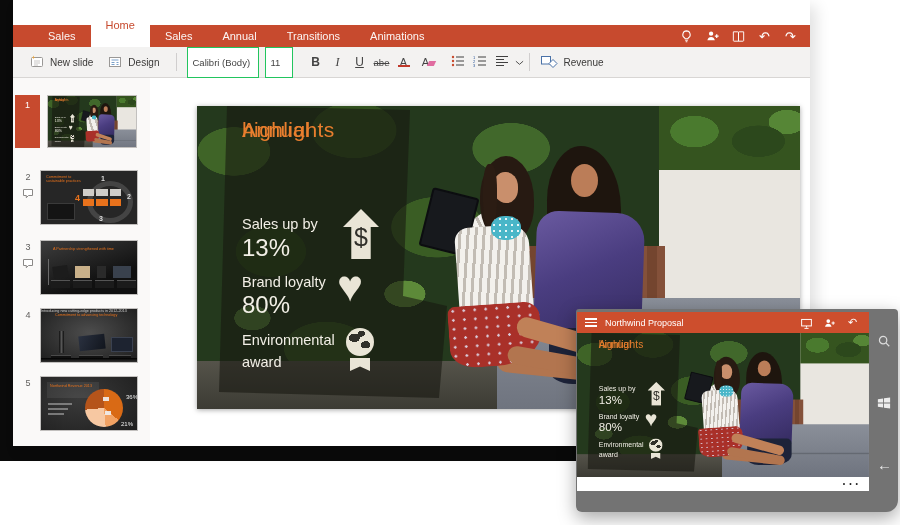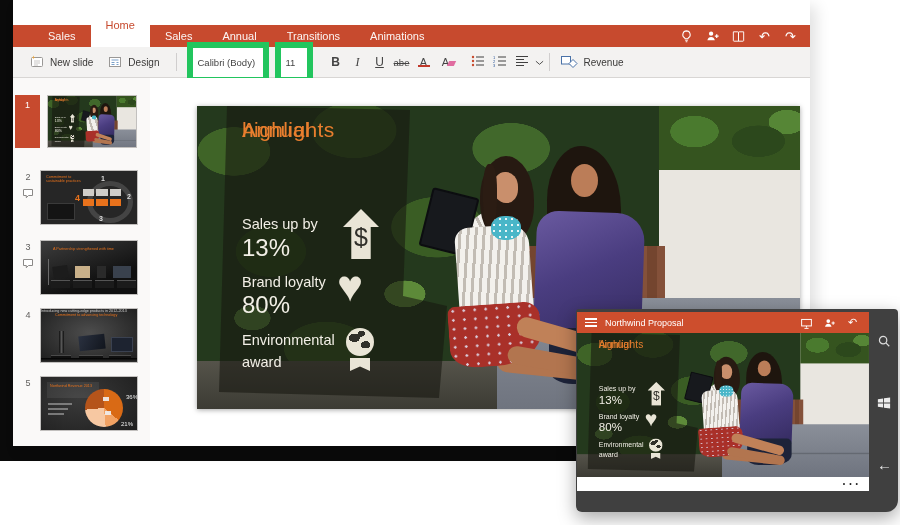--- a/index.html
+++ b/index.html
@@ -18,21 +18,21 @@
   .tabrow{position:absolute;left:0;top:25px;right:0;height:22px;background:#c74a2e;display:flex;align-items:flex-end;padding-left:20px;box-sizing:border-box;}
   .tab{height:22px;line-height:22px;padding:0 15px;color:rgba(255,255,255,.95);font-size:11px;cursor:default;}
   .tab.active{background:#fff;color:#c74a2e;border-radius:2px 2px 0 0;height:33px;line-height:23px;}
   .tab-icons{position:absolute;right:12px;top:25px;height:22px;display:flex;align-items:center;gap:11px;}
   .tab-icons .ic{width:15px;height:15px;display:inline-block;}
   .ic-char{color:#fff;font-size:13px;line-height:15px;width:15px;text-align:center;display:inline-block;}
   .toolbar{position:absolute;left:0;top:47px;right:0;height:31px;background:#f3f2f1;border-bottom:1px solid #d8d6d4;
     display:flex;align-items:center;padding-left:16px;box-sizing:border-box;color:#3b3a39;font-size:10px;}
   .tb-btn{display:flex;align-items:center;gap:5px;margin-right:14px;}
   .tb-sep{width:1px;height:18px;background:#d0cece;margin:0 10px 0 2px;}
-  .combo{background:#fff;border:6px solid #22c55e;height:19px;line-height:19px;padding:5px 5px;font-size:9.5px;color:#444;}
+  .combo{background:#fff;border:1px solid #22c55e;height:19px;line-height:19px;padding:5px 5px;font-size:9.5px;color:#444;}
   .combo.font{width:60px;margin-right:6px;}
   .combo.size{width:16px;margin-right:12px;text-align:left;}
   .fmt{width:22px;text-align:center;font-size:12px;color:#444;position:relative;}
   .fmt span{display:inline-block;}
   .fmt .rbar{position:absolute;left:5px;right:5px;bottom:2px;height:2.5px;background:#c0392b;}
   .fmt .pink{position:absolute;right:2px;bottom:3px;width:7px;height:5px;background:#e06ca0;transform:skewX(-25deg);}
   .micro{font-size:6px;transform:scale(.62);transform-origin:0 0;line-height:1.2;}
   
   #thumbs{position:absolute;left:0;top:78px;width:137px;height:368px;background:#faf9f8;}
   .thumb{position:absolute;left:27px;width:98px;height:55px;border:1px solid #c2c0be;background:#222;overflow:hidden;box-sizing:border-box;}
@@ -126,21 +126,21 @@
   .arrow-ic b{left:0;right:0;top:14px;text-align:center;font-size:25px;color:#30302a;font-weight:400;}
   .heart-ic{left:140px;top:158px;font-size:44px;color:#e9e5d6;line-height:44px;}
   .globe-ic{left:148px;top:222px;width:32px;height:44px;}
   .globe-ball{left:1px;top:0;width:28px;height:28px;border-radius:50%;background-color:#e9e5d6;background-image:
     radial-gradient(9px 7px at 30% 35%,#30302a 0 60%,transparent 61%),
     radial-gradient(8px 6px at 70% 60%,#30302a 0 60%,transparent 61%),
     radial-gradient(6px 5px at 55% 20%,#30302a 0 60%,transparent 61%);}
   .globe-rib{left:5px;top:30px;width:20px;height:13px;background:#e9e5d6;
     clip-path:polygon(0 0,100% 0,100% 100%,50% 65%,0 100%);}
   
-  #phone{position:absolute;left:576px;top:309px;width:322px;height:203px;background:#404040;
+  #phone{position:absolute;left:576px;top:309px;width:322px;height:203px;background:#737373;
     border-radius:3px 4px 12px 6px;box-shadow:0 6px 18px rgba(0,0,0,.35);}
   .p-bar{position:absolute;left:1px;top:3px;width:292px;height:21px;background:#cd4e2d;display:flex;align-items:center;}
   .p-burger{width:12px;height:9px;margin-left:8px;display:flex;flex-direction:column;justify-content:space-between;}
   .p-burger i{display:block;height:1.6px;background:#fff;}
   .p-title{color:#fff;font-size:9px;margin-left:8px;flex:1;}
   .p-ics{display:flex;align-items:center;gap:10px;margin-right:10px;}
   .p-ics .ic{width:13px;height:13px;}
   .p-ics .ic-char{font-size:11px;width:13px;line-height:13px;}
   #phone-slide-host{position:absolute;left:1px;top:24px;width:292px;height:144px;overflow:hidden;}
   #phone-slide-host .scene{transform:scale(.4834,.4752);transform-origin:0 0;}

